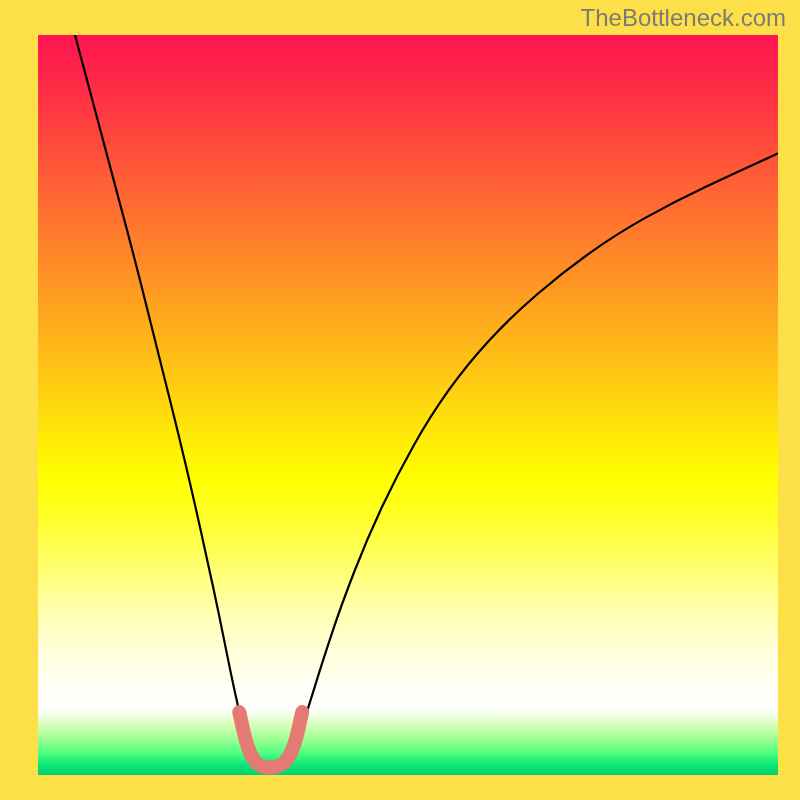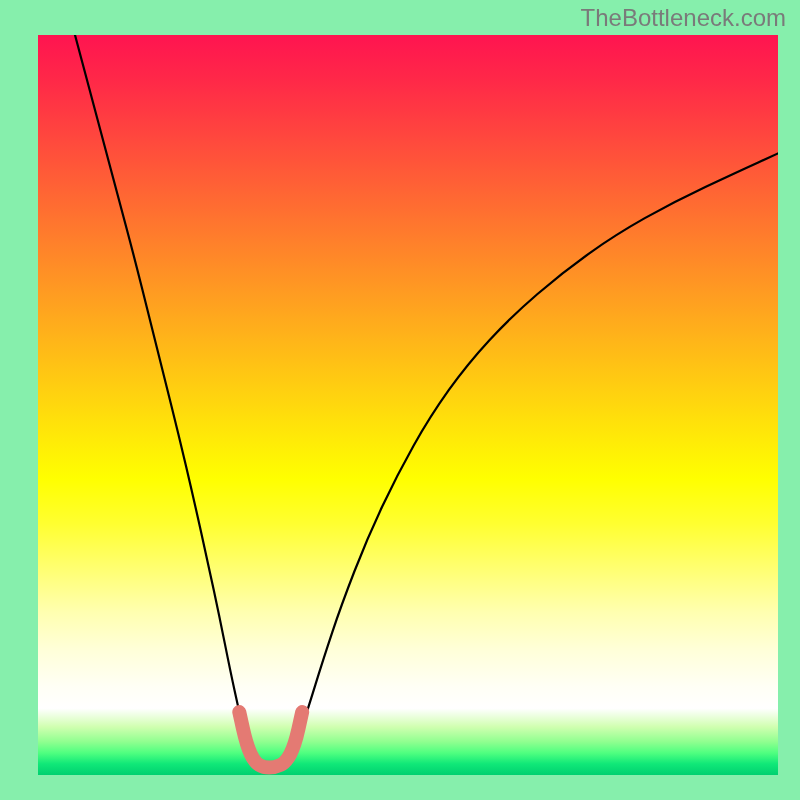--- a/index.html
+++ b/index.html
@@ -7,21 +7,21 @@
     padding: 0;
     width: 800px;
     height: 800px;
     background: #000;
     overflow: hidden;
     font-family: Arial, Helvetica, sans-serif;
   }
   .frame {
     position: absolute;
     inset: 0;
-    background: #86efac;
+    background: #fde047;
   }
   .gradient {
     position: absolute;
     background: linear-gradient(
       to bottom,
       #ff1450 0%,
       #ff2848 6%,
       #ff4040 12%,
       #ff5838 18%,
       #ff7030 24%,

